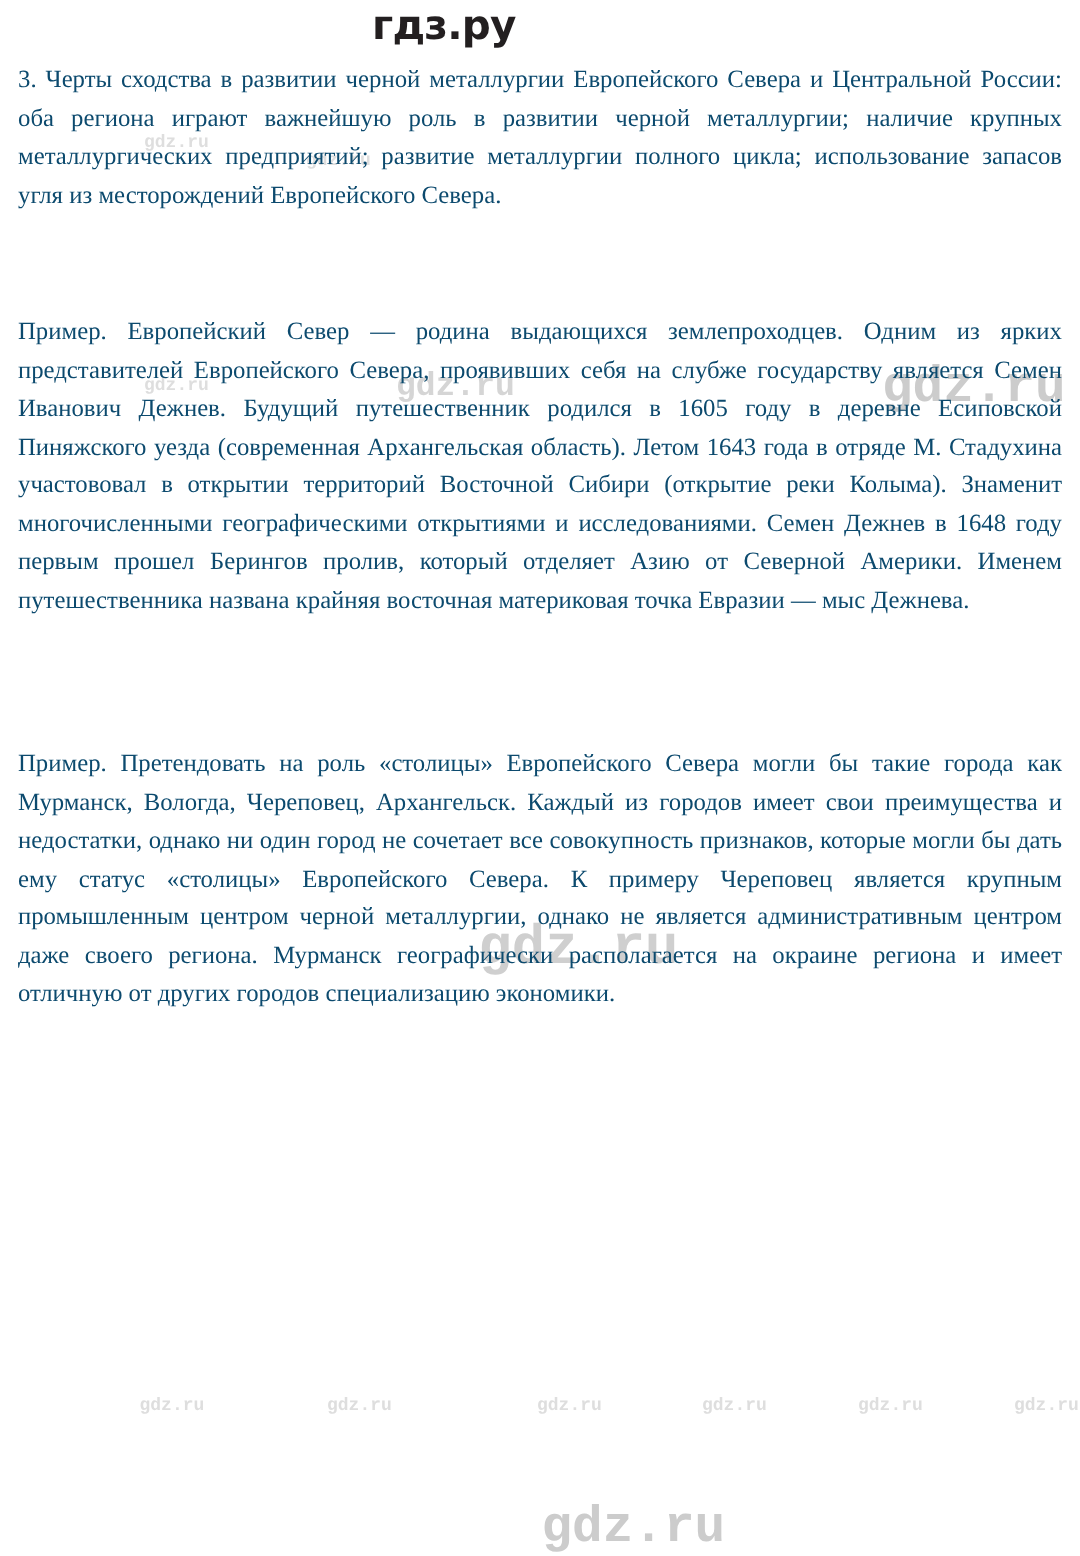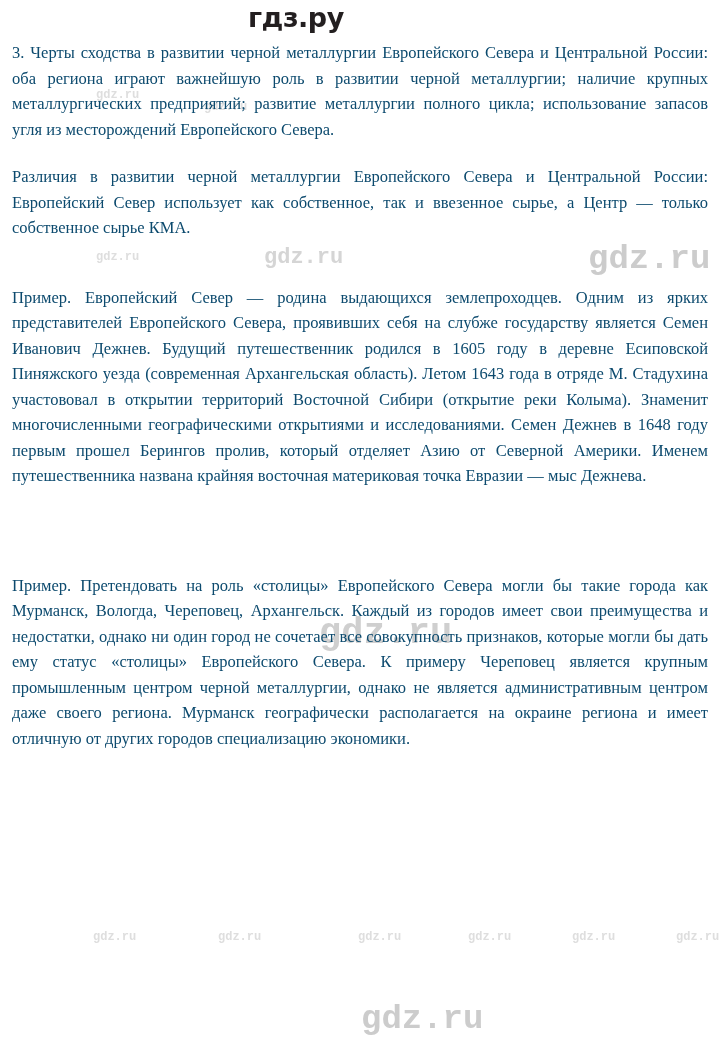--- a/index.html
+++ b/index.html
@@ -94,21 +94,20 @@
 
 <div class="logo-bar">
   <div class="logo">гдз.ру</div>
 </div>
 
 <div class="doc">
 
   <p class="par">3. Черты сходства в развитии черной металлургии Европейского Севера и Центральной России: оба региона играют важнейшую роль в развитии черной металлургии; наличие крупных металлургических предприятий; развитие металлургии полного цикла; использование запасов угля из месторождений Европейского Севера.</p>
   <div class="gap-md"></div>
 
-  <p class="par">Различия в развитии черной металлургии Европейского Севера и Центральной России: Европейский Север использует как собственное, так и ввезенное сырье, а Центр — только собственное сырье КМА.</p>
   <div class="gap-md"></div>
 
   <div class="gap-md"></div>
 
   <p class="par">Пример. Европейский Север — родина выдающихся землепроходцев. Одним из ярких представителей Европейского Севера, проявивших себя на слубже государству является Семен Иванович Дежнев. Будущий путешественник родился в 1605 году в деревне Есиповской Пиняжского уезда (современная Архангельская область). Летом 1643 года в отряде М. Стадухина участововал в открытии территорий Восточной Сибири (открытие реки Колыма). Знаменит многочисленными географическими открытиями и исследованиями. Семен Дежнев в 1648 году первым прошел Берингов пролив, который отделяет Азию от Северной Америки. Именем путешественника названа крайняя восточная материковая точка Евразии — мыс Дежнева.</p>
   <div class="gap-xl"></div>
 
   <div class="gap-sm"></div>
 
   <div class="gap-sm"></div>

